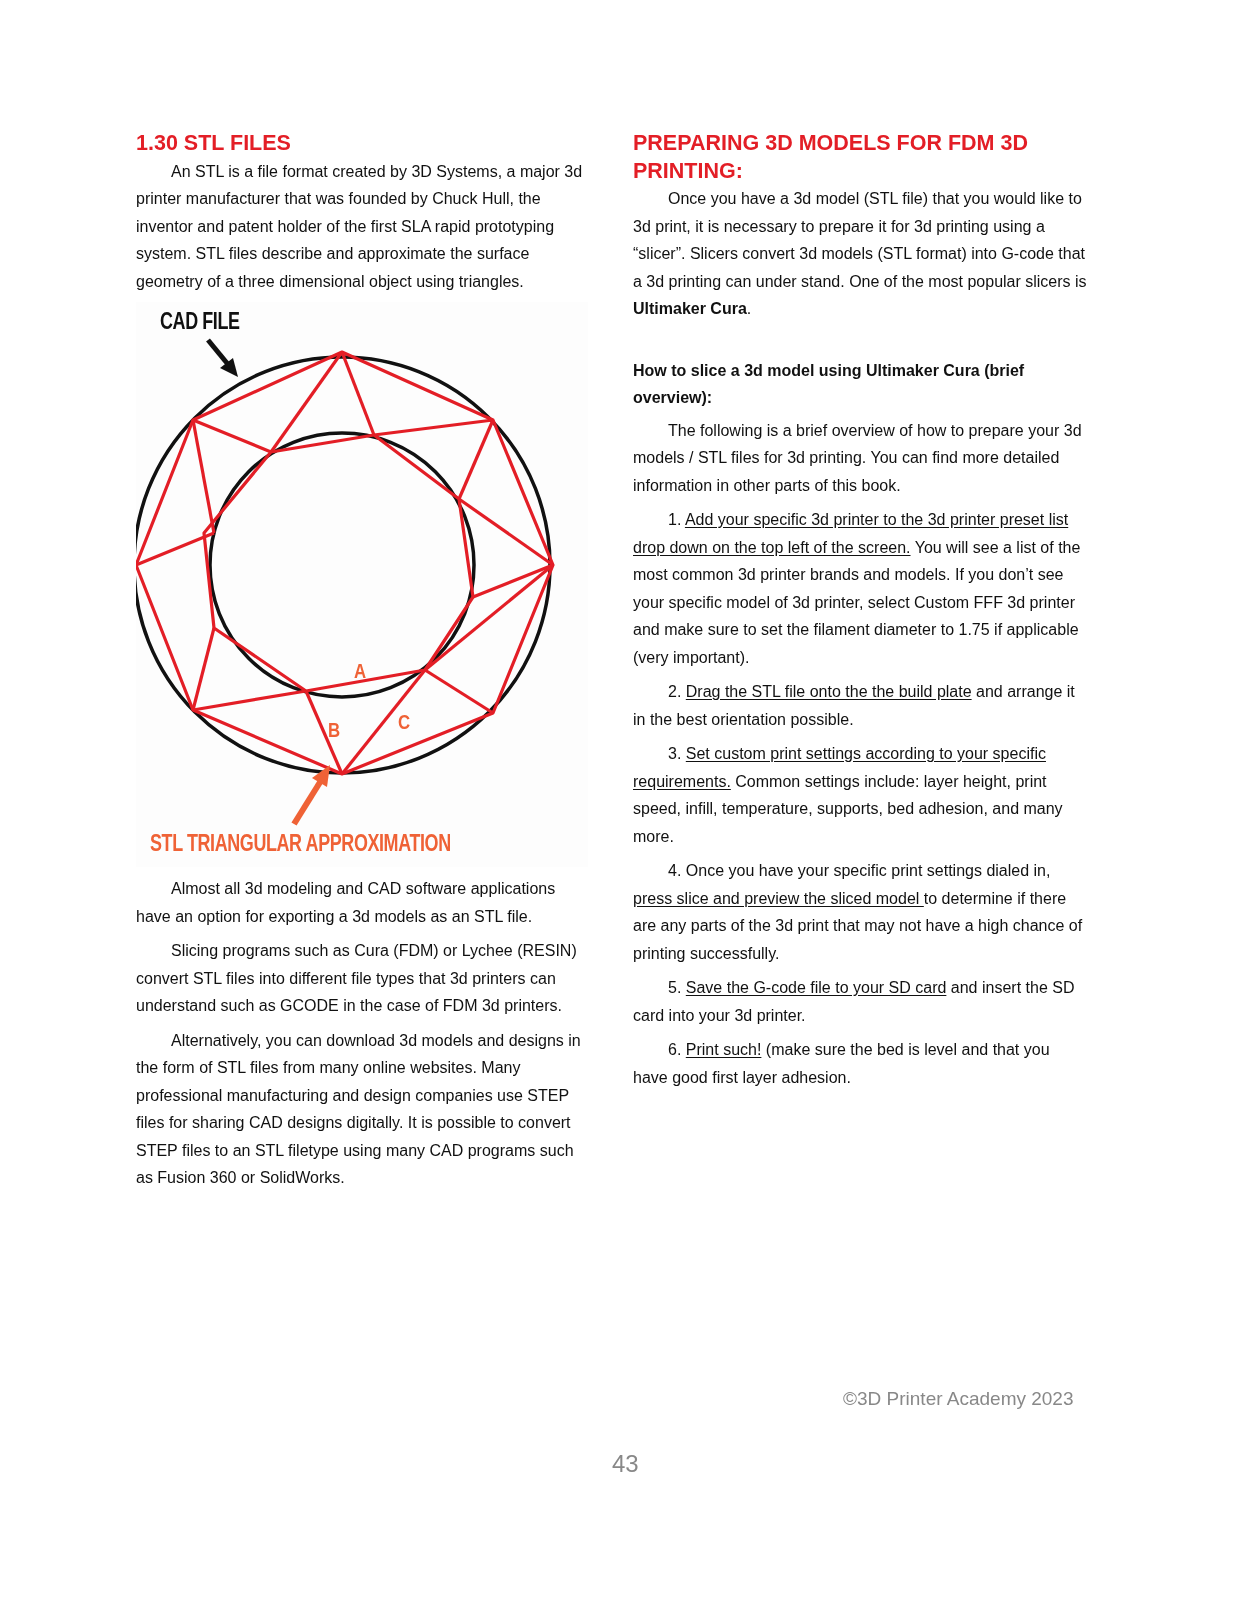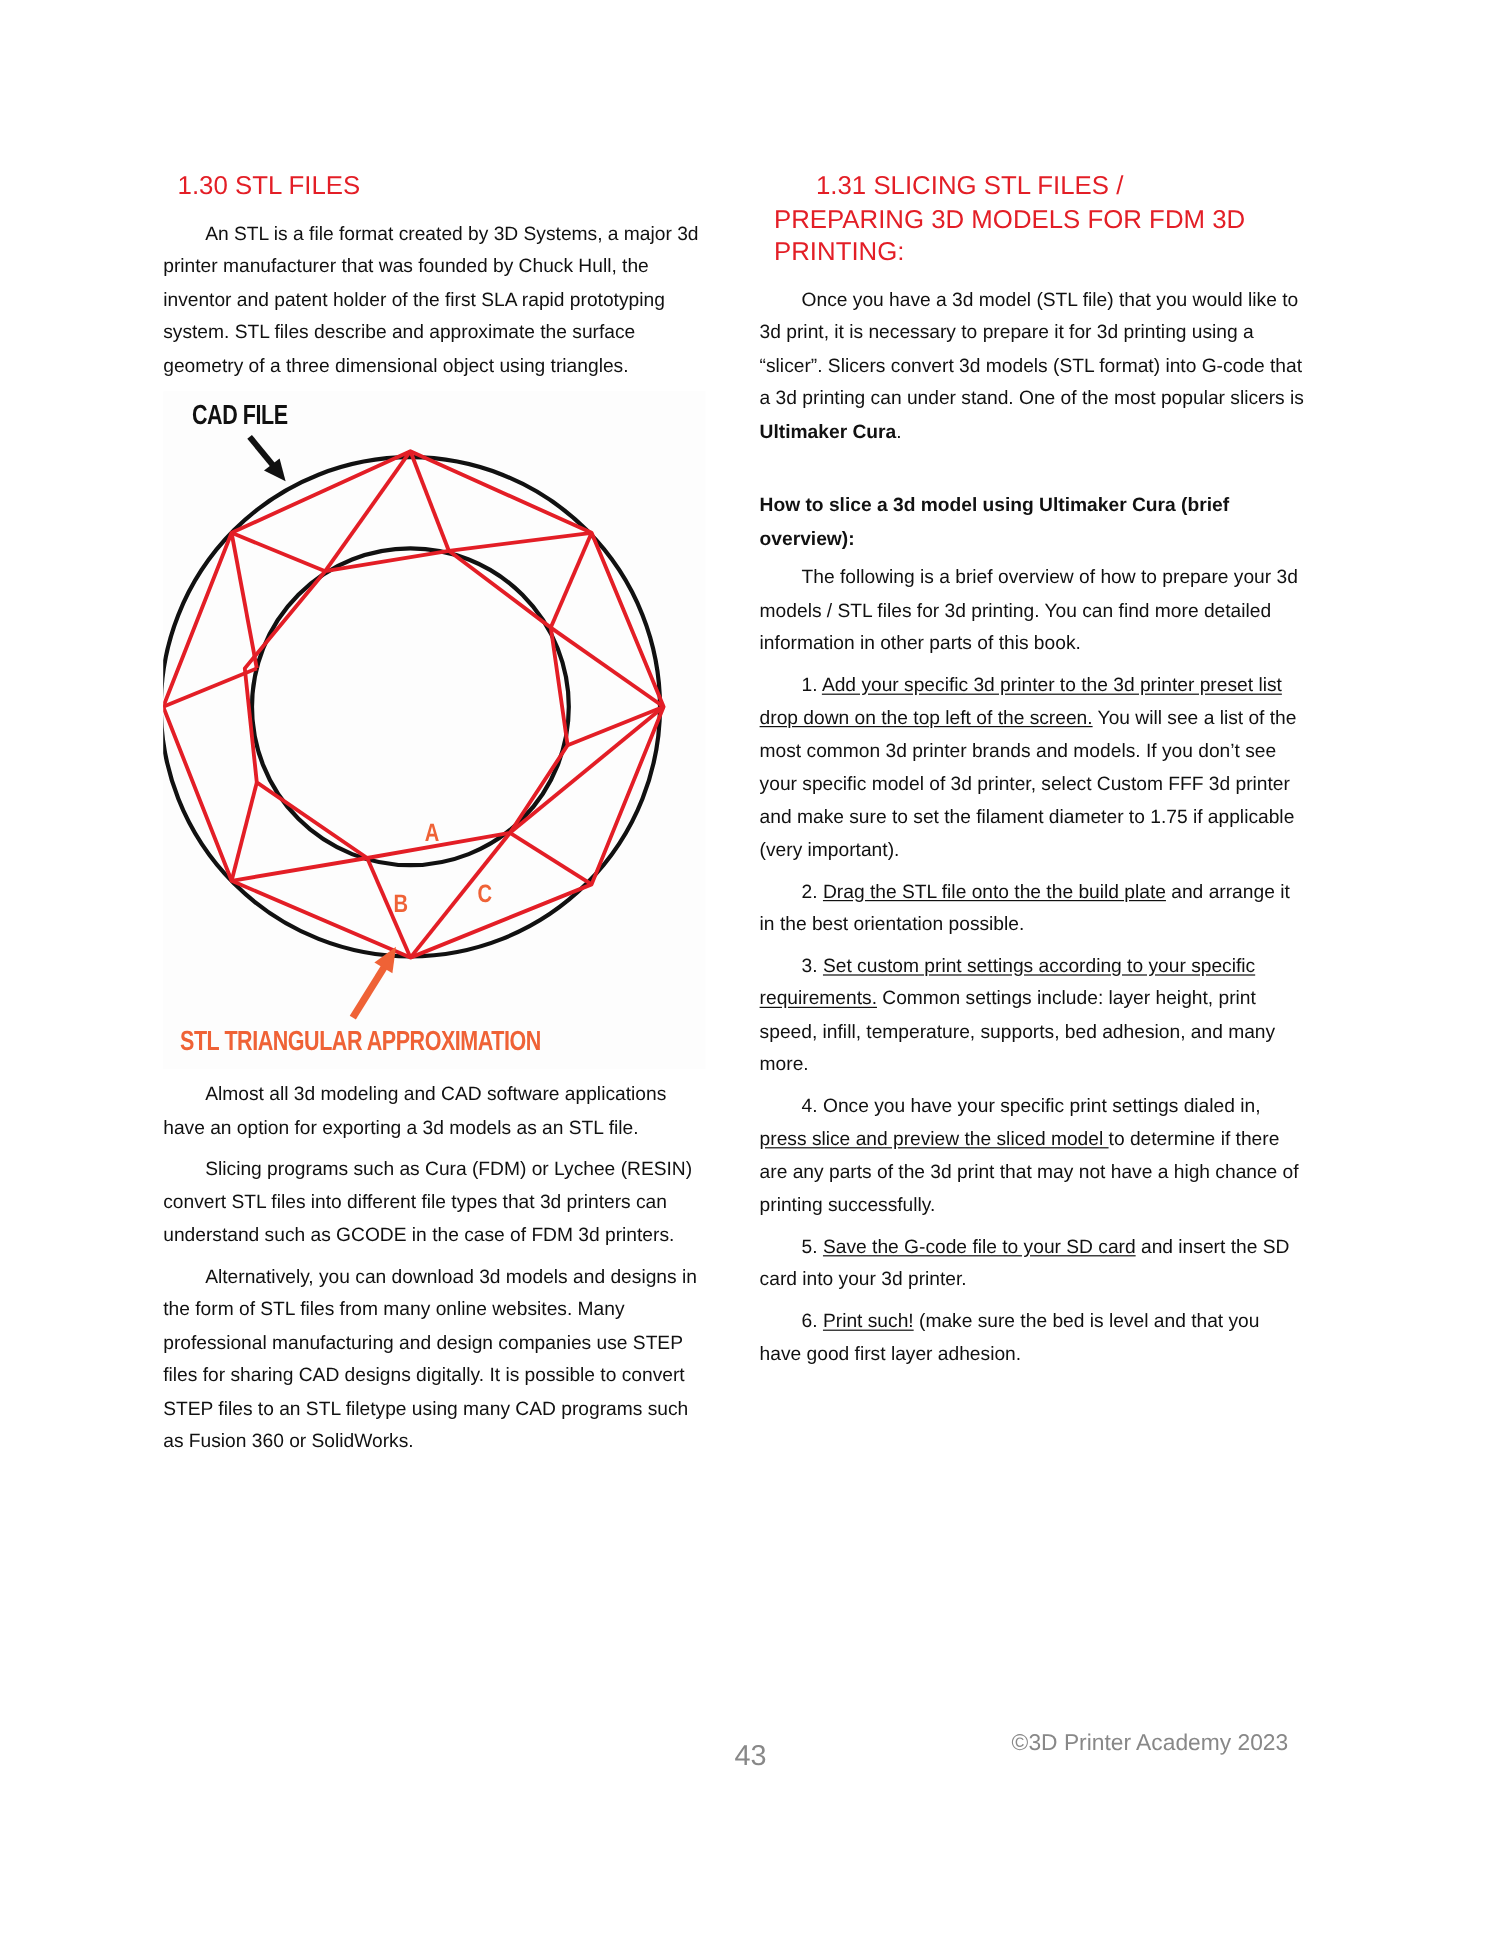--- a/index.html
+++ b/index.html
@@ -1,36 +1,36 @@
 <!DOCTYPE html>
 <html><head>
 <meta charset="utf-8">
 <style>
   html, body { margin: 0; padding: 0; background: #ffffff; }
   body { width: 1254px; height: 1618px; position: relative; overflow: hidden;
          font-family: "Liberation Sans", "DejaVu Sans", sans-serif; color: #111111; }
   .col { position: absolute; top: 130px; width: 452px; }
   .col-left { left: 136px; }
   .col-right { left: 633px; width: 455px; }
-  .heading { color: #e31e26; font-weight: normal; font-size: 21.5px; line-height: 27.5px; margin: 12px; }
+  .heading { color: #e31e26; font-weight: bold; font-size: 21.5px; line-height: 27.5px; margin: 0; }
   .col-right .heading { text-indent: 35px; }
   .col-right .heading span { display: block; }
   p { margin: 0 0 7px 0; font-size: 16px; line-height: 27.5px; text-indent: 35px; }
   .sub { font-weight: bold; font-size: 16px; line-height: 27.5px; margin: 0 0 5px 0; }
   u { text-decoration: underline; text-underline-offset: 2px; }
   .figure { position: relative; width: 452px; height: 565px; margin: 6px 0 8px 0; background: #fdfdfd; }
   .figure svg { position: absolute; left: 0; top: 0; }
   .fig-label { position: absolute; font-family: "Liberation Sans", sans-serif; font-weight: bold;
                letter-spacing: -0.5px; transform: scaleX(0.78); transform-origin: left top; }
   .cad-label { left: 24px; top: 6px; font-size: 23px; color: #111111; }
   .stl-label { left: 14px; top: 528px; font-size: 23px; color: #ef6236; white-space: nowrap; }
   .abc { position: absolute; font-weight: bold; font-size: 21px; color: #ef6236;
          transform: scaleX(0.8); transform-origin: left top; }
   .page-number { position: absolute; left: 612px; top: 1450px; font-size: 24px; color: #888888; }
-  .copyright { position: absolute; left: 843px; top: 1442px; font-size: 19px; color: #888888; }
+  .copyright { position: absolute; left: 843px; top: 1388px; font-size: 19px; color: #888888; }
 </style>
 </head>
 <body>
 
 <div class="col col-left">
   <h2 class="heading">1.30  STL FILES</h2>
   <p>An STL is a file format created by 3D Systems, a major 3d printer manufacturer that was founded by Chuck Hull, the inventor and patent holder of the first SLA rapid prototyping system. STL files describe and approximate the surface geometry of a three dimensional object using triangles.</p>
 
   <div class="figure">
     <svg width="452" height="565" viewBox="0 0 452 565">
@@ -74,21 +74,20 @@
     <span class="fig-label stl-label">STL TRIANGULAR APPROXIMATION</span>
   </div>
 
   <p>Almost all 3d modeling and CAD software applications have an option for exporting a 3d models as an STL file.</p>
   <p>Slicing programs such as Cura (FDM) or Lychee (RESIN) convert STL files into different file types that 3d printers can understand such as GCODE in the case of FDM 3d printers.</p>
   <p>Alternatively, you can download 3d models and designs in the form of STL files from many online websites. Many professional manufacturing and design companies use STEP files for sharing CAD designs digitally. It is possible to convert STEP files to an STL filetype using many CAD programs such as Fusion 360 or SolidWorks.</p>
 </div>
 
 <div class="col col-right">
   <h2 class="heading">
-    <span>1.31  SLICING STL FILES /</span>
     <span style="text-indent:0">PREPARING 3D MODELS FOR FDM 3D</span>
     <span style="text-indent:0">PRINTING:</span>
   </h2>
   <p style="margin-bottom:34px;"><span>Once you have a 3d model (STL file) that you would like to 3d print, it is necessary to prepare it for 3d printing using a “slicer”. Slicers convert 3d models (STL format) into G-code that a 3d printing can under stand. One of the most popular slicers is </span><b>Ultimaker Cura</b><span>.</span></p>
 
   <div class="sub">How to slice a 3d model using Ultimaker Cura (brief overview):</div>
   <p>The following is a brief overview of how to prepare your 3d models / STL files for 3d printing. You can find more detailed information in other parts of this book.</p>
 
   <p><span>1. </span><span></span><u>Add your specific 3d printer to the 3d printer preset list drop down on the top left of the screen.</u><span> You will see a list of the most common 3d printer brands and models. If you don’t see your specific model of 3d printer, select Custom FFF 3d printer and make sure to set the filament diameter to 1.75 if applicable (very important).</span></p>
   <p><span>2. </span><span></span><u>Drag the STL file onto the the build plate</u><span> and arrange it in the best orientation possible.</span></p>

